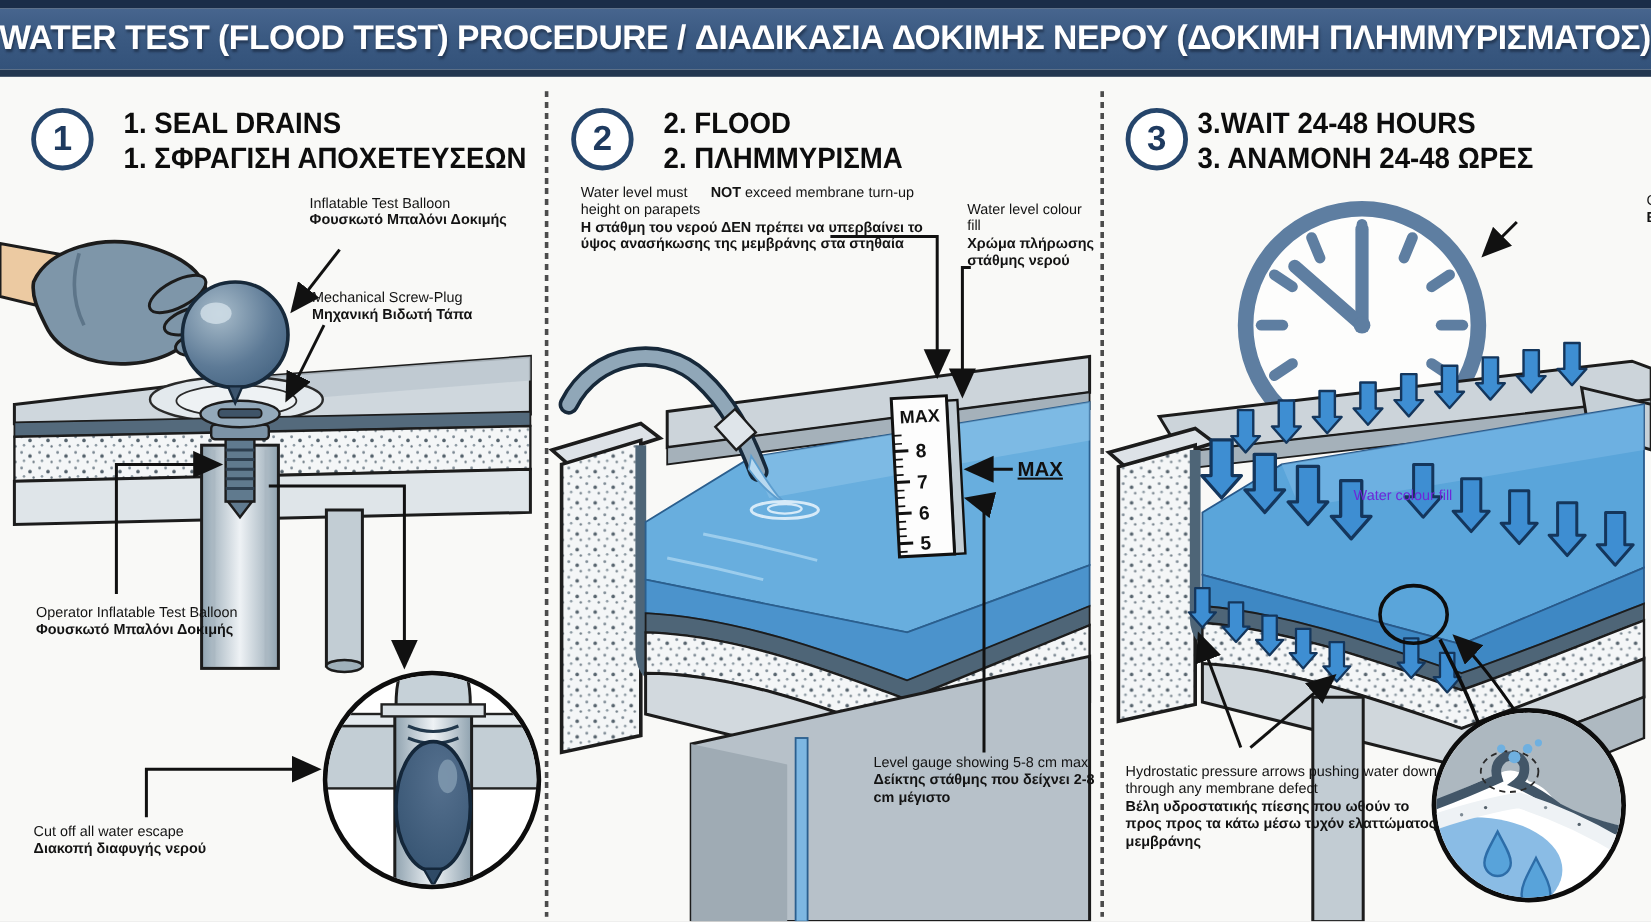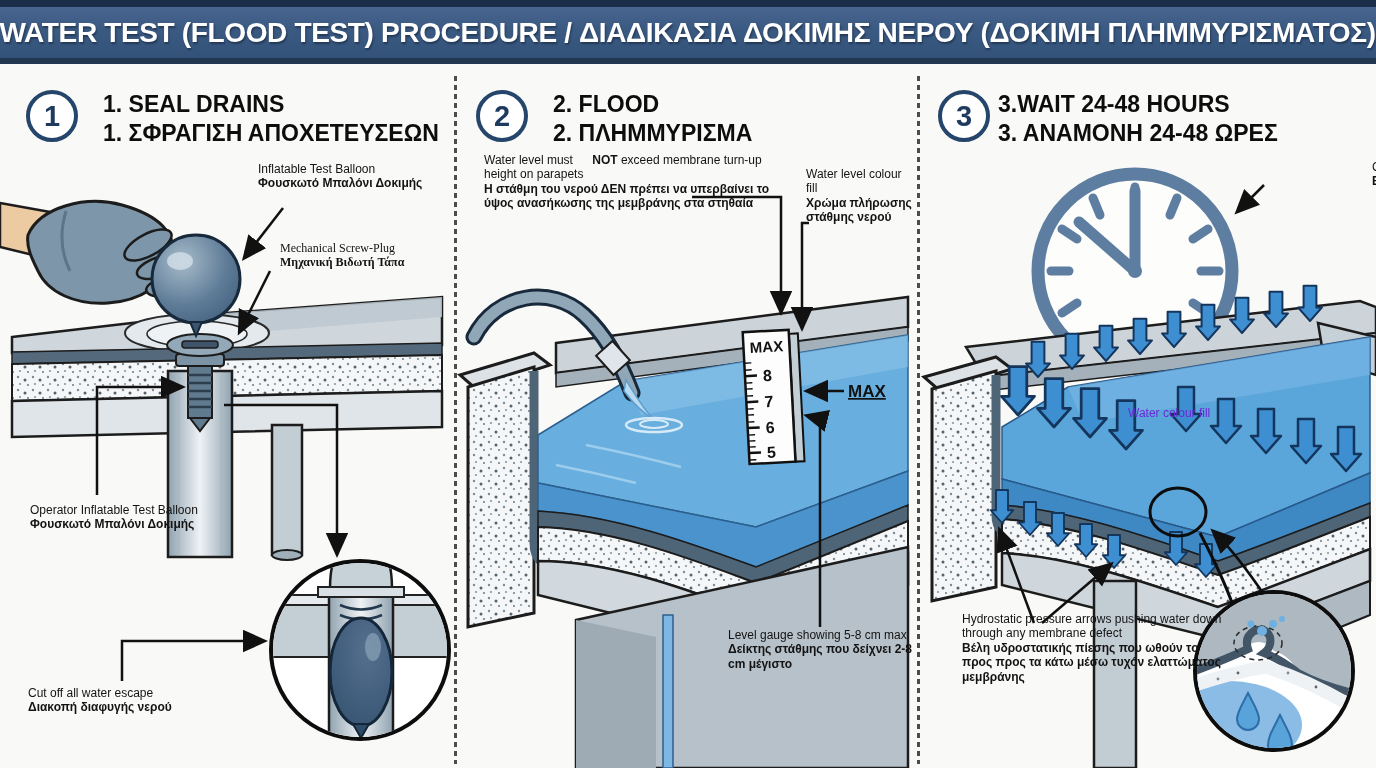--- a/index.html
+++ b/index.html
@@ -141,21 +141,21 @@
       <path d="M97,420 L97,312 L181,312" marker-end="url(#ah)"></path>
       <path d="M224,330 L337,330 L337,478" marker-end="url(#ah)"></path>
       <path d="M122,606 L122,566 L263,566" marker-end="url(#ah)"></path>
     </g>
   </svg>
 
   <div class="lbl" style="left:258px;top:162px;width:186px;">
     <div class="en">Inflatable Test Balloon</div>
     <div class="el">Φουσκωτό Μπαλόνι Δοκιμής</div>
   </div>
-  <div class="lbl" style="left:280px;top:241px;width:186px;font-family:Liberation Serif, serif;">
+  <div class="lbl" style="left:260px;top:241px;width:186px;">
     <div class="en">Mechanical Screw-Plug</div>
     <div class="el">Μηχανική Βιδωτή Τάπα</div>
   </div>
   <div class="lbl" style="left:30px;top:503px;width:176px;">
     <div class="en">Operator Inflatable Test Balloon</div>
     <div class="el">Φουσκωτό Μπαλόνι Δοκιμής</div>
   </div>
   <div class="lbl" style="left:28px;top:686px;width:240px;">
     <div class="en nowrap">Cut off all water escape</div>
     <div class="el nowrap">Διακοπή διαφυγής νερού</div>
@@ -368,18 +368,18 @@
     </g>
   </svg>
 
   <div class="lbl" style="left:1328px;top:160px;width:110px;margin-left:44px;">
     <div class="en">Clock icon</div>
     <div class="el">Εικονίδιο ρολογιού</div>
   </div>
   <div class="lbl nowrap" style="left:1128px;top:406px;color:#6d28d9;">
     <span class="en">Water colour fill</span>
   </div>
-  <div class="lbl" style="left:938px;top:612px;width:262px;margin-left:24px;">
+  <div class="lbl" style="left:938px;top:636px;width:262px;">
     <div class="en">Hydrostatic pressure arrows pushing water down through any membrane defect</div>
     <div class="el">Βέλη υδροστατικής πίεσης που ωθούν το προς προς τα κάτω μέσω τυχόν ελαττώματος μεμβράνης</div>
   </div>
 
 </div>
 
 </body></html>

